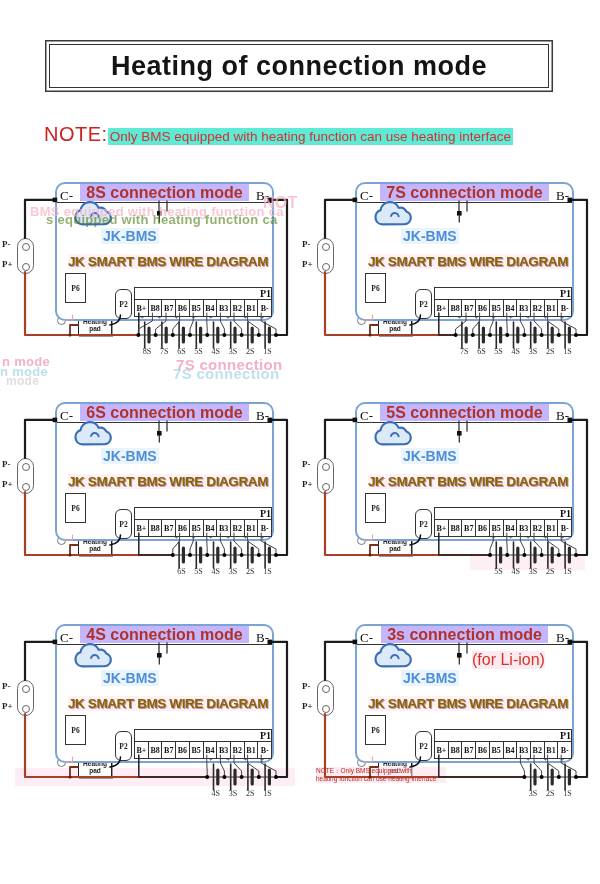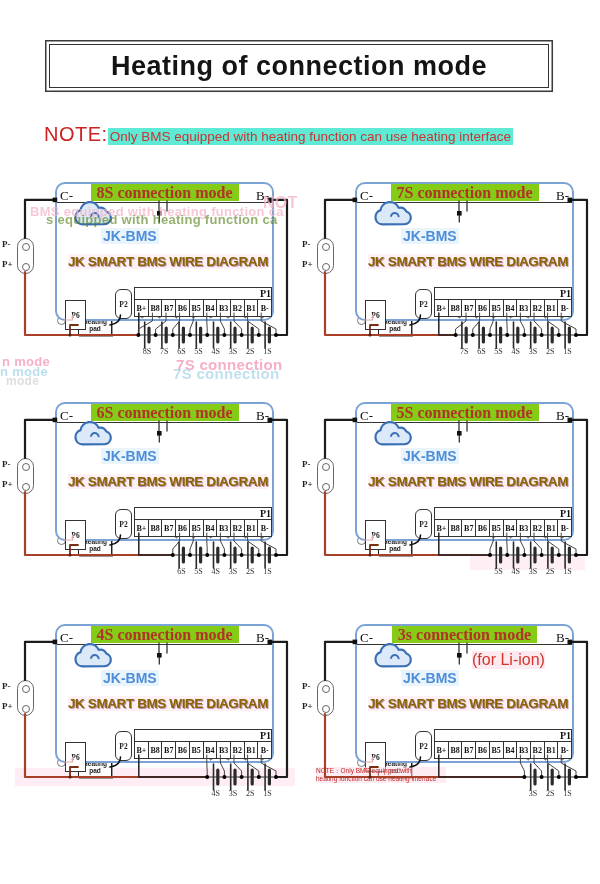--- a/index.html
+++ b/index.html
@@ -12,34 +12,34 @@
     font-size:27px;font-weight:bold;color:#141414;letter-spacing:.5px;background:#fff;}
   .note-row{position:absolute;left:44px;top:101px;display:flex;align-items:baseline;white-space:nowrap;}
   .note-prefix{font-size:20px;color:#cc2222;font-weight:500;letter-spacing:.5px;margin-top:22px;}
   .note-text{font-size:13.5px;color:#cc3333;background:#5eead4;padding:1px 2px;}
   
   .panel{position:absolute;width:300px;height:225px;}
   .board{position:absolute;left:55px;top:7px;width:215px;height:135px;
     border:2px solid #7ba3d6;border-radius:10px;background:#fff;}
   .title-row{position:absolute;left:0;top:0;width:100%;height:18px;
     border-bottom:1.5px solid #333;display:flex;align-items:flex-start;justify-content:center;}
-  .ptitle{font-size:16px;font-weight:bold;color:#b13228;background:#84cc16;
-    padding:0 6px;line-height:17px;white-space:nowrap;font-family:Liberation Serif, serif;}
+  .ptitle{font-size:16px;font-weight:bold;color:#b13228;background:#c4b5fd;
+    padding:0 6px;line-height:17px;white-space:nowrap;}
   .corner{position:absolute;top:4px;font-family:"Liberation Serif",serif;font-size:13px;color:#111;}
   .corner-l{left:3px;}  .corner-r{right:3px;}
   .cloud{position:absolute;left:15px;top:16px;width:43px;height:30px;}
   .jk{position:absolute;left:12px;top:44px;font-size:14px;font-weight:bold;color:#4e8ed8;
     background:rgba(215,235,250,.55);padding:0 2px;margin-left:32px;}
   .diagram{position:absolute;left:11px;top:70px;font-size:13.5px;font-weight:bold;color:#8a6400;
     letter-spacing:-.4px;white-space:nowrap;text-shadow:1px 1px 0 rgba(110,30,90,.45);
     background:rgba(252,228,238,.5);}
   .p6,.p2{position:absolute;border:1.3px solid #333;background:#fff;color:#222;
     font-family:"Liberation Serif",serif;font-weight:bold;font-size:7.5px;
     display:flex;align-items:center;justify-content:center;}
-  .p6{left:8px;top:116px;width:19px;height:28px;}
+  .p6{left:8px;top:89px;width:19px;height:28px;}
   .p2{left:58px;top:105px;width:15px;height:28px;border-radius:6px;}
   .p1{position:absolute;left:77px;top:103px;width:136px;height:28px;border:1.3px solid #333;background:#fff;}
   .p1-h{height:11px;border-bottom:1px solid #333;text-align:right;
     font-family:"Liberation Serif",serif;font-weight:bold;font-size:10px;line-height:11px;color:#111;}
   .t-cells{display:flex;height:16px;}
   .tcell{flex:1;border-right:1px solid #333;display:flex;align-items:center;justify-content:center;
     font-family:"Liberation Serif",serif;font-weight:bold;font-size:8px;color:#111;}
   .t-cells .tcell:last-child{border-right:none;}
   .pad{position:absolute;left:78px;top:141px;width:32px;height:17px;border:1.5px solid #222;
     background:#fdfdfd;box-shadow:1px 1px 0 #999;text-align:center;padding-top:1px;

